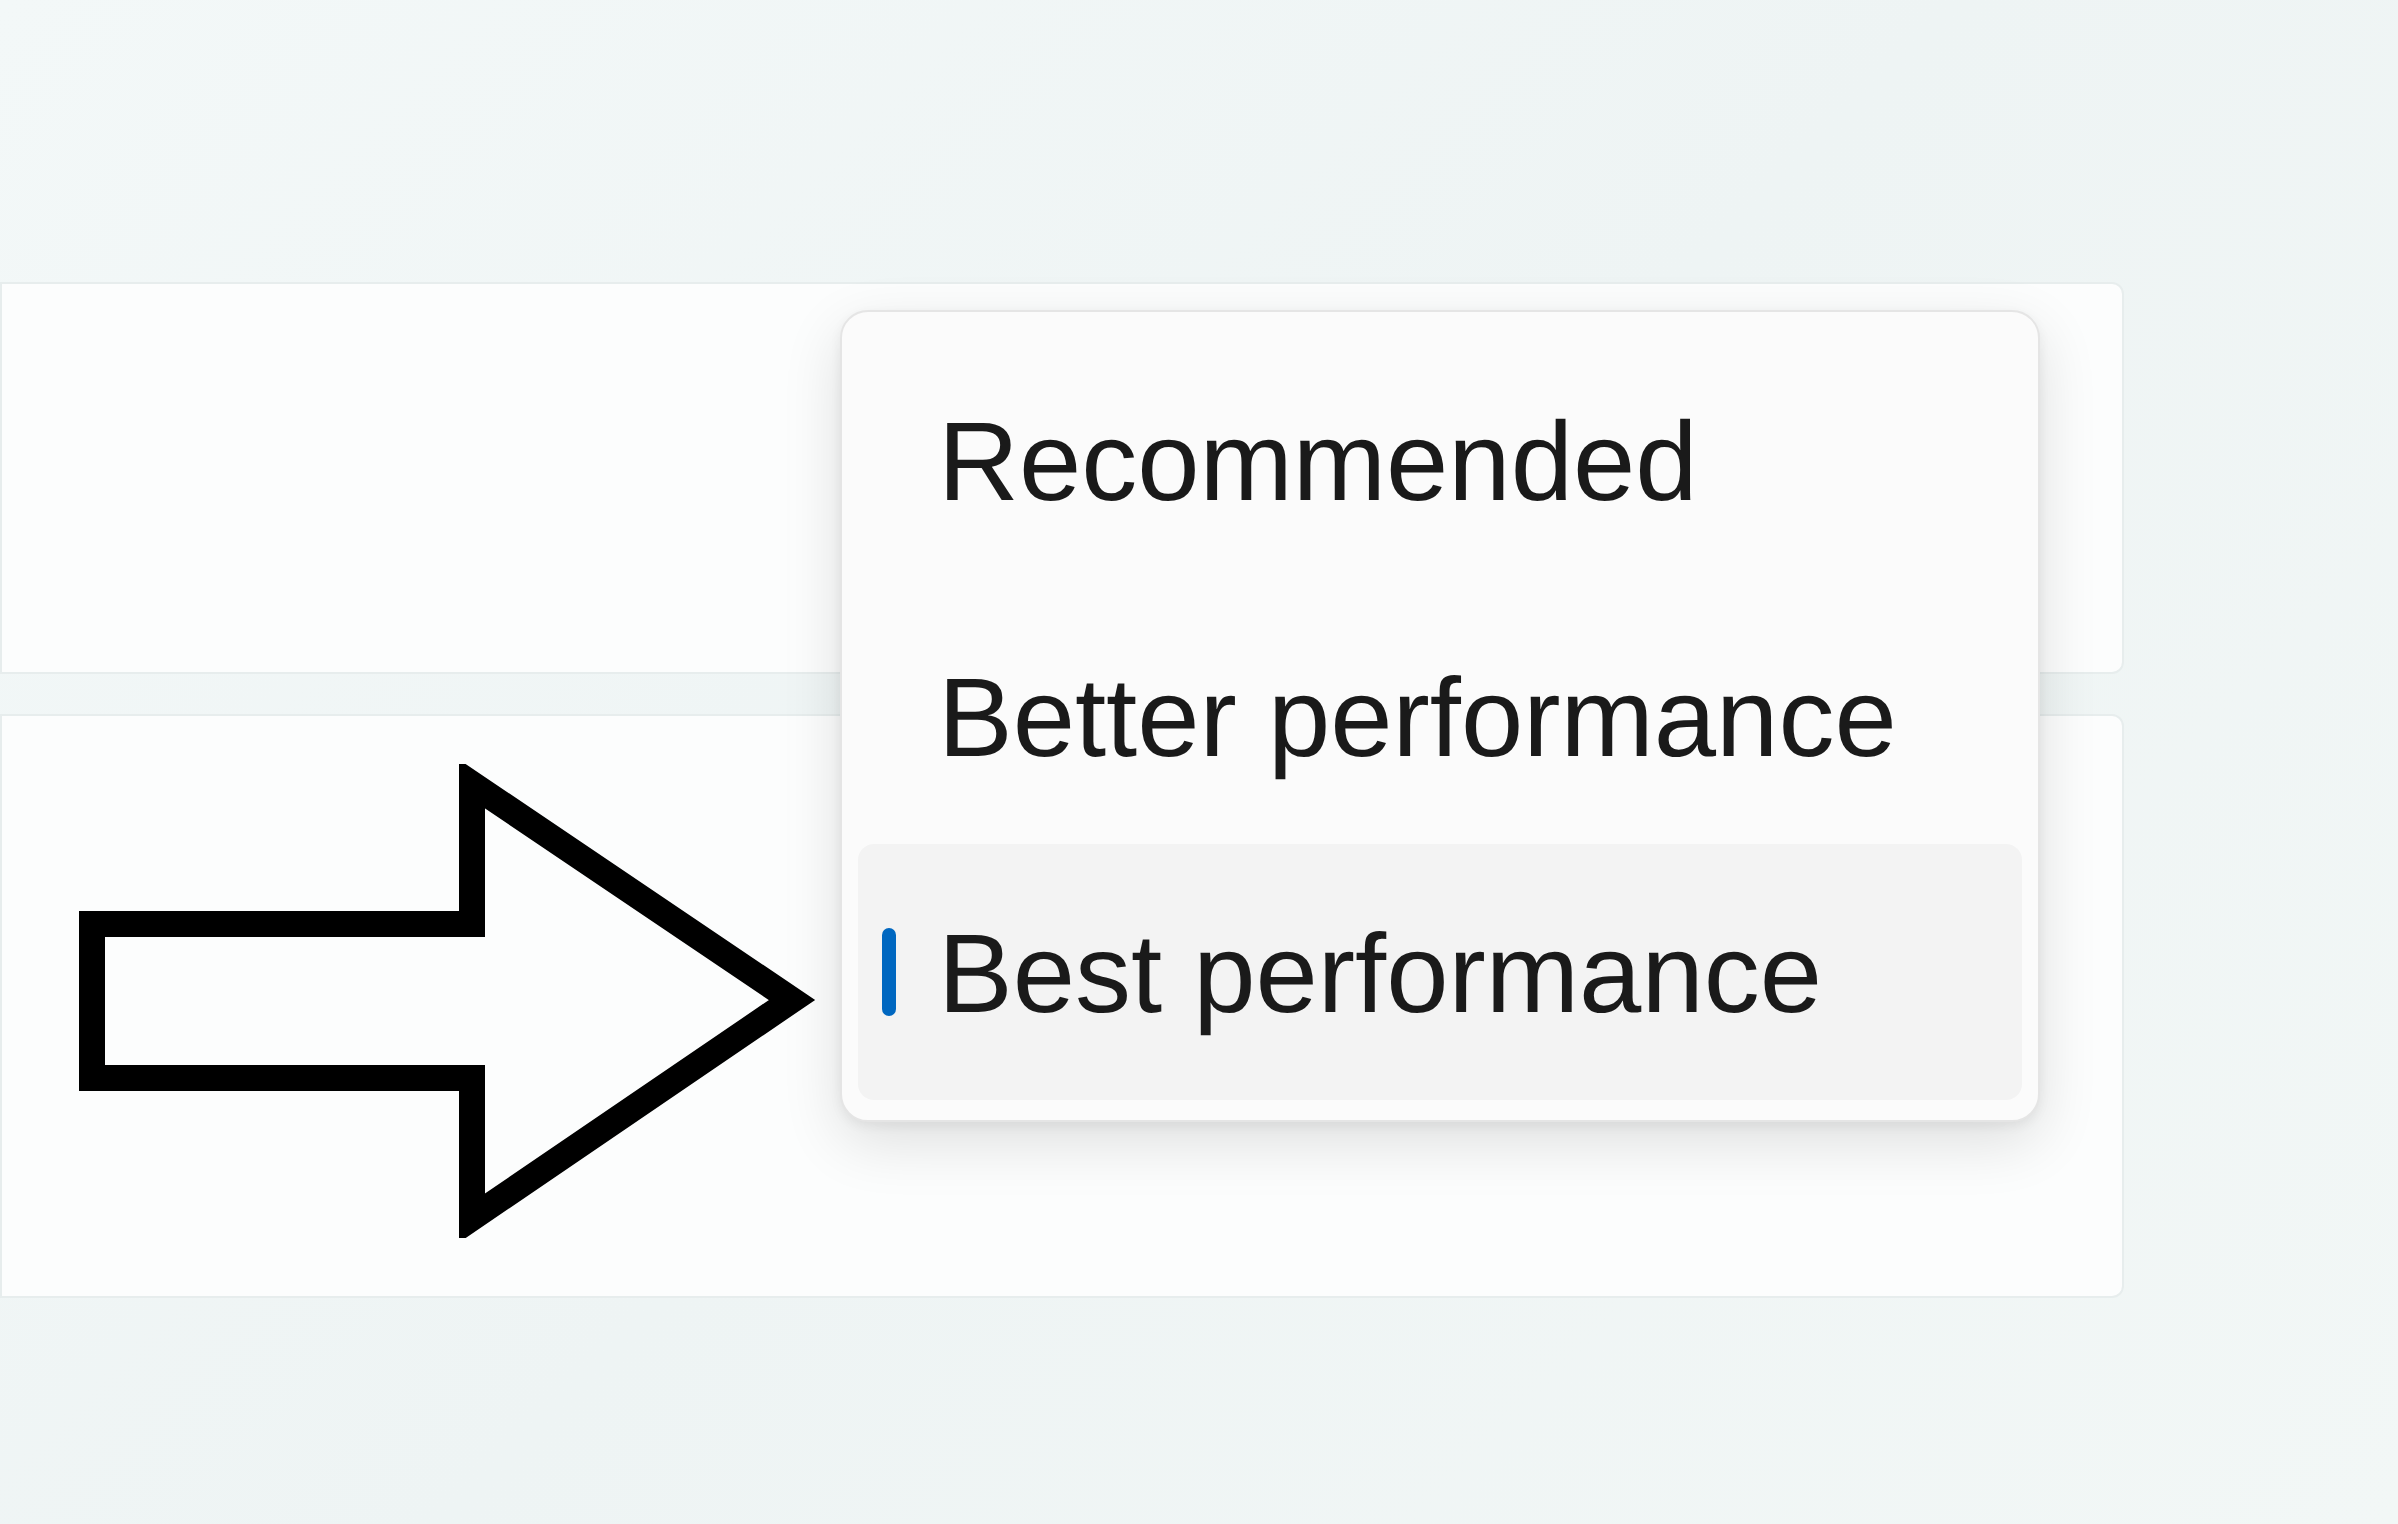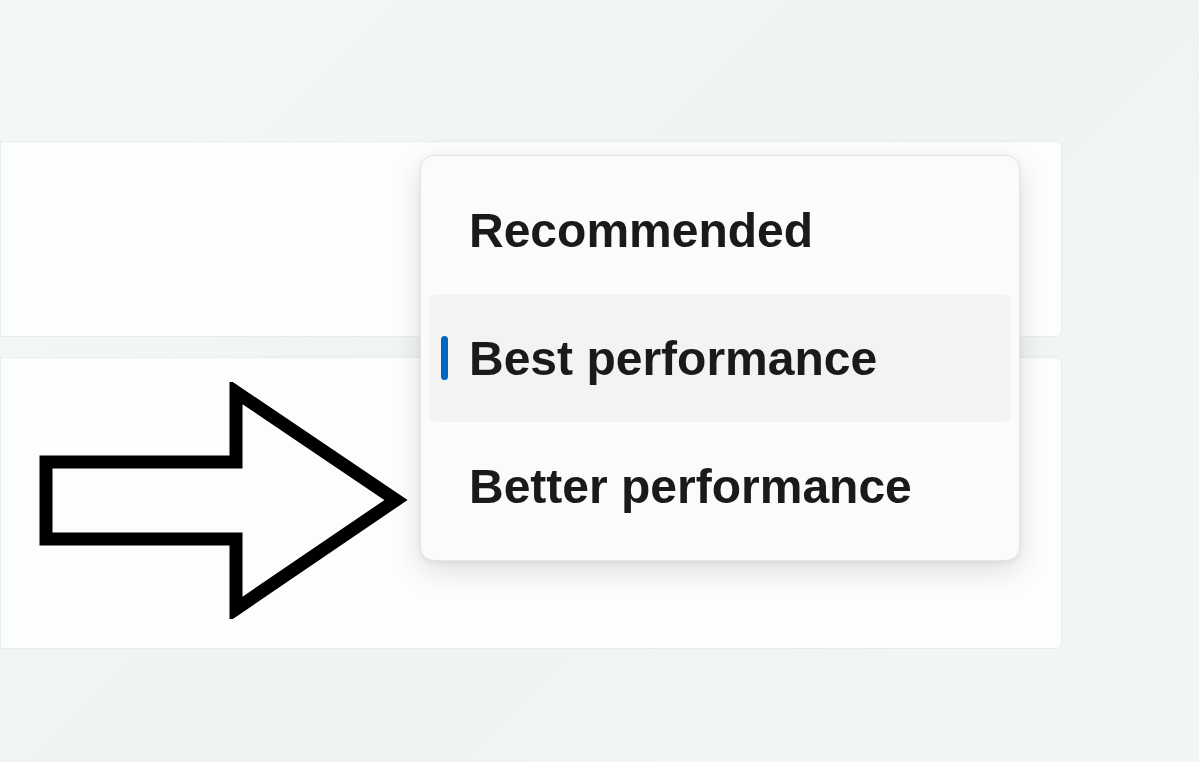--- a/index.html
+++ b/index.html
@@ -73,22 +73,22 @@
     width: 7px;
     height: 44px;
     background: #0067c0;
     border-radius: 4px;
     display: none;
   }
   .menu-item.selected .indicator {
     display: block;
   }
   .menu-label {
-    font-size: 48px;
-    font-weight: 700;
+    font-size: 56px;
+    font-weight: 400;
     color: #1a1a1a;
     white-space: nowrap;
   }
 </style>
 </head>
 <body>
 
 <div class="bg-row bg-row-1"></div>
 <div class="bg-row bg-row-2"></div>
 
@@ -98,23 +98,23 @@
   </svg>
 </div>
 
 <div class="menu">
 
   <div class="menu-item">
 
     <span class="menu-label">Recommended</span>
   </div>
 
+  <div class="menu-item">
+
+    <span class="menu-label">Better performance</span>
+  </div>
+
   <div class="menu-item selected">
     <span class="indicator"></span>
     <span class="menu-label">Best performance</span>
   </div>
 
-  <div class="menu-item">
-
-    <span class="menu-label">Better performance</span>
-  </div>
-
 </div>
 
 </body></html>

